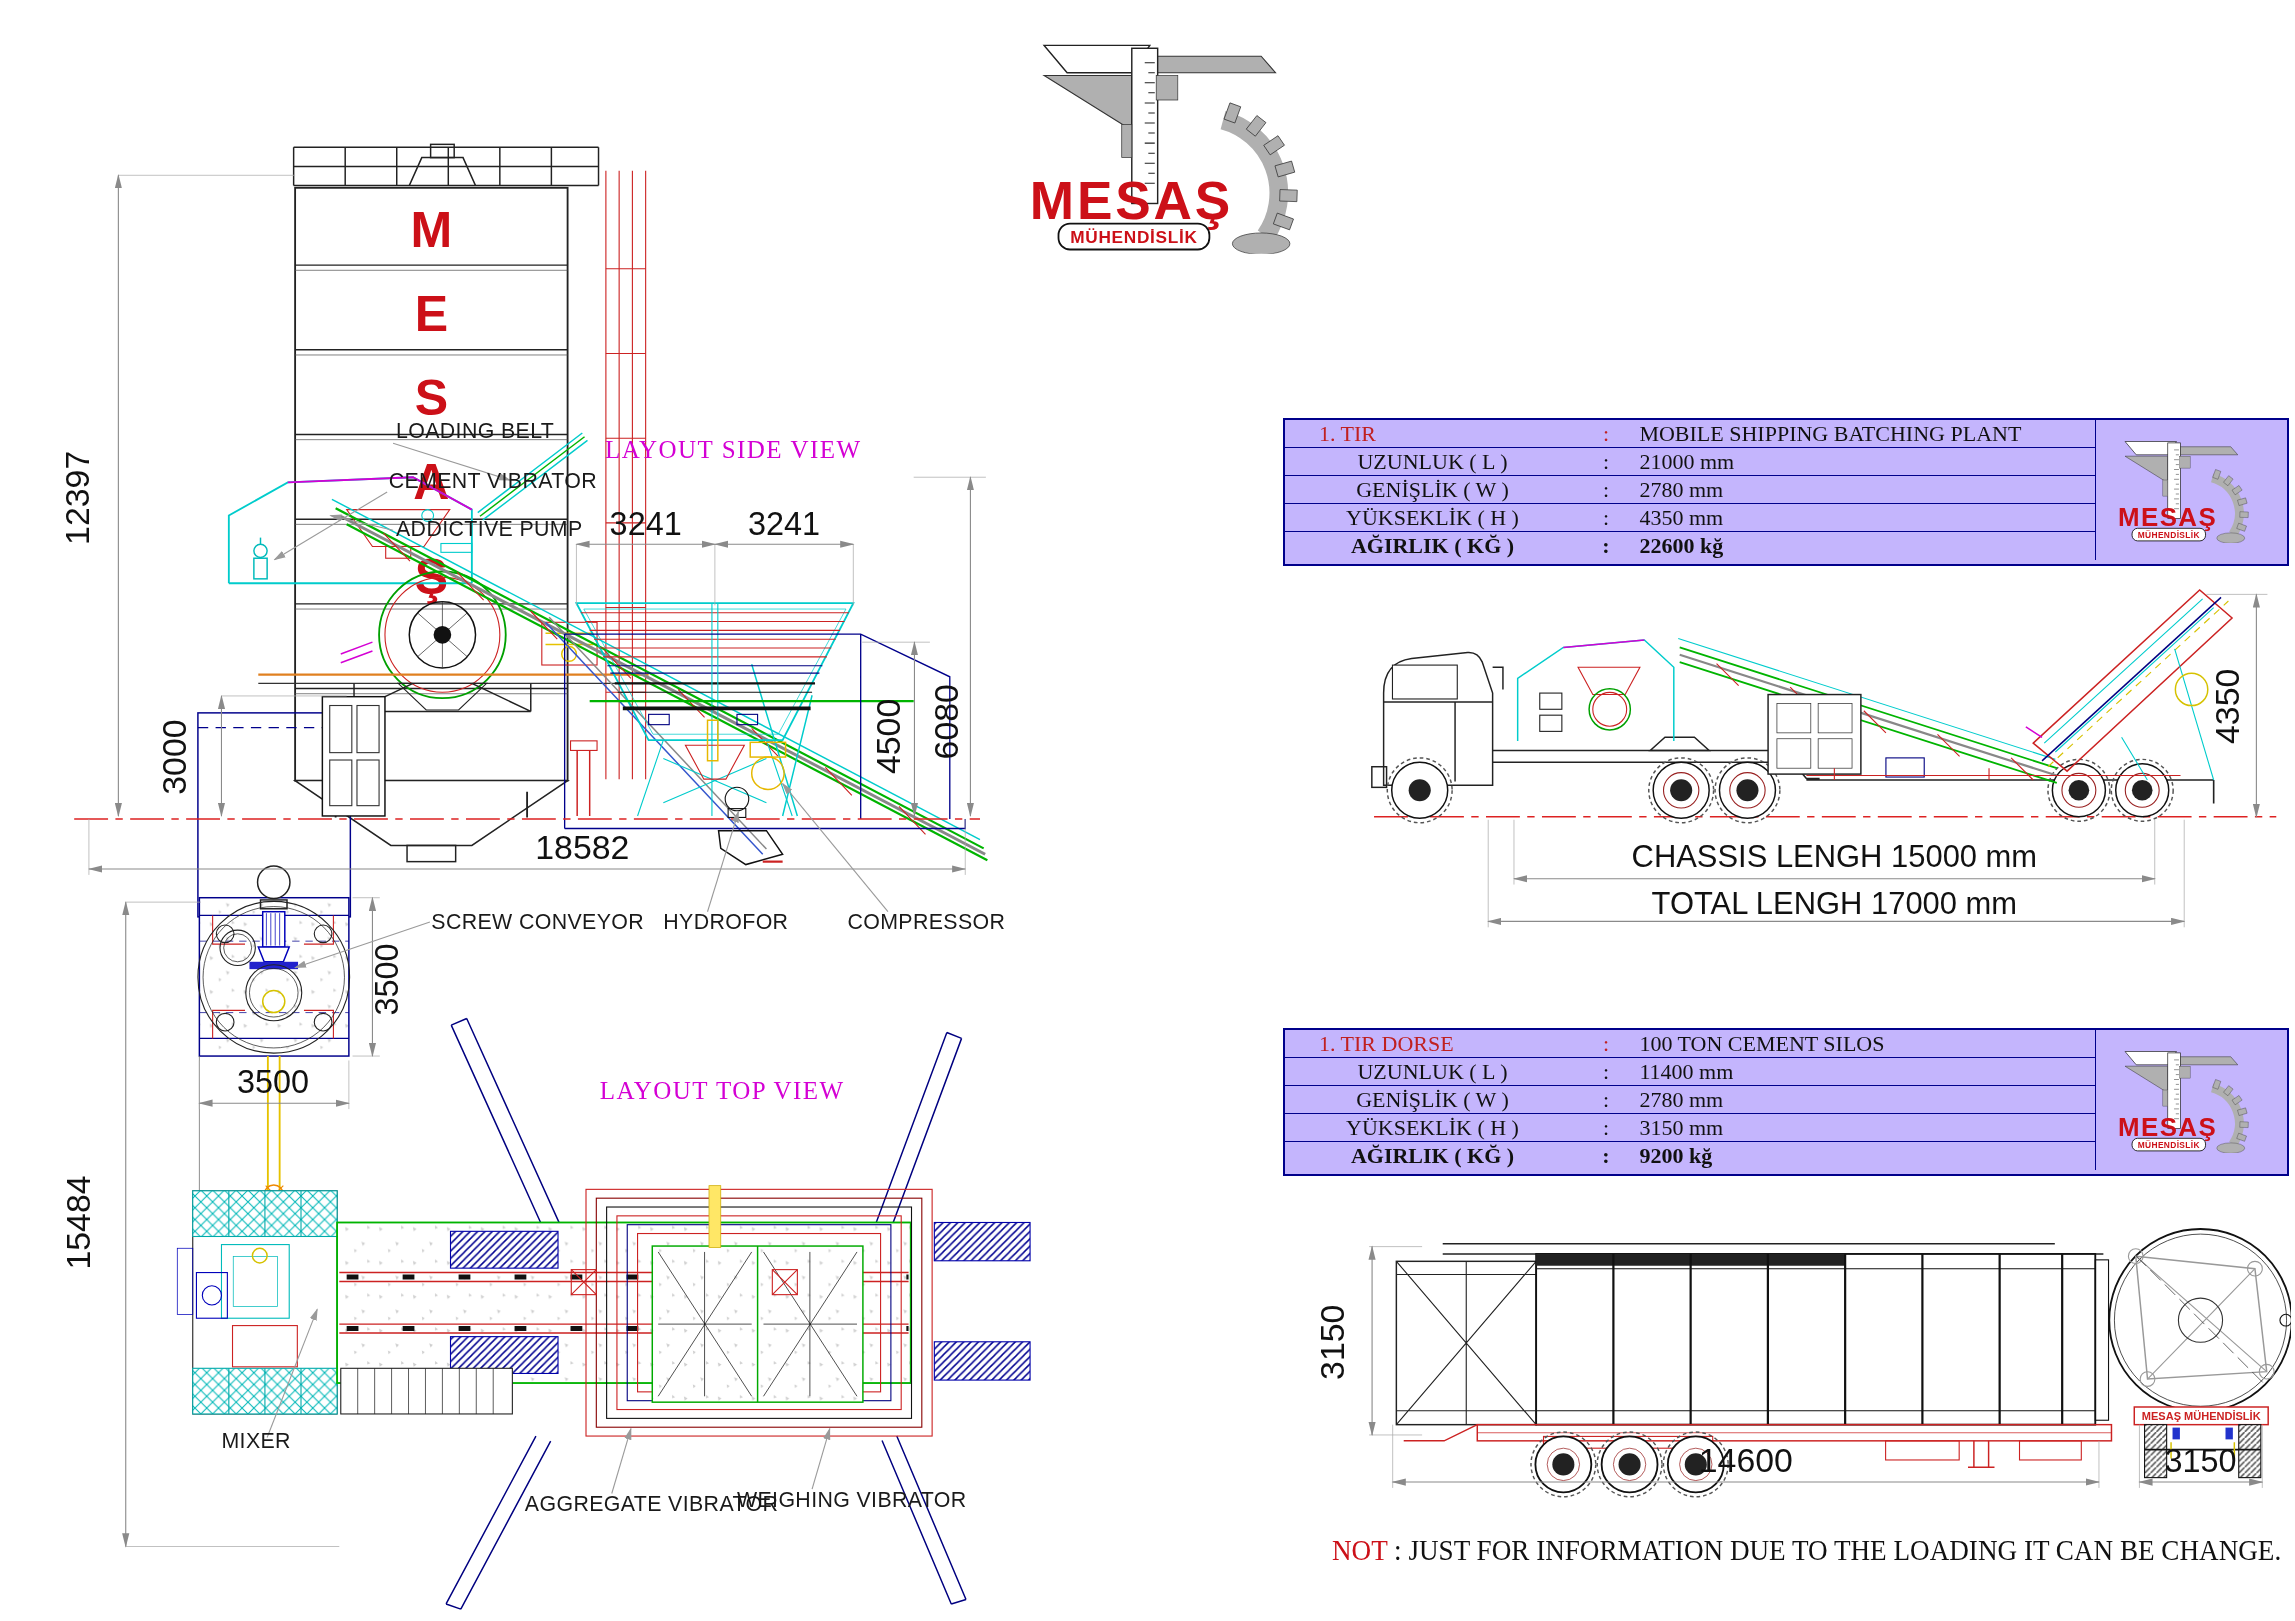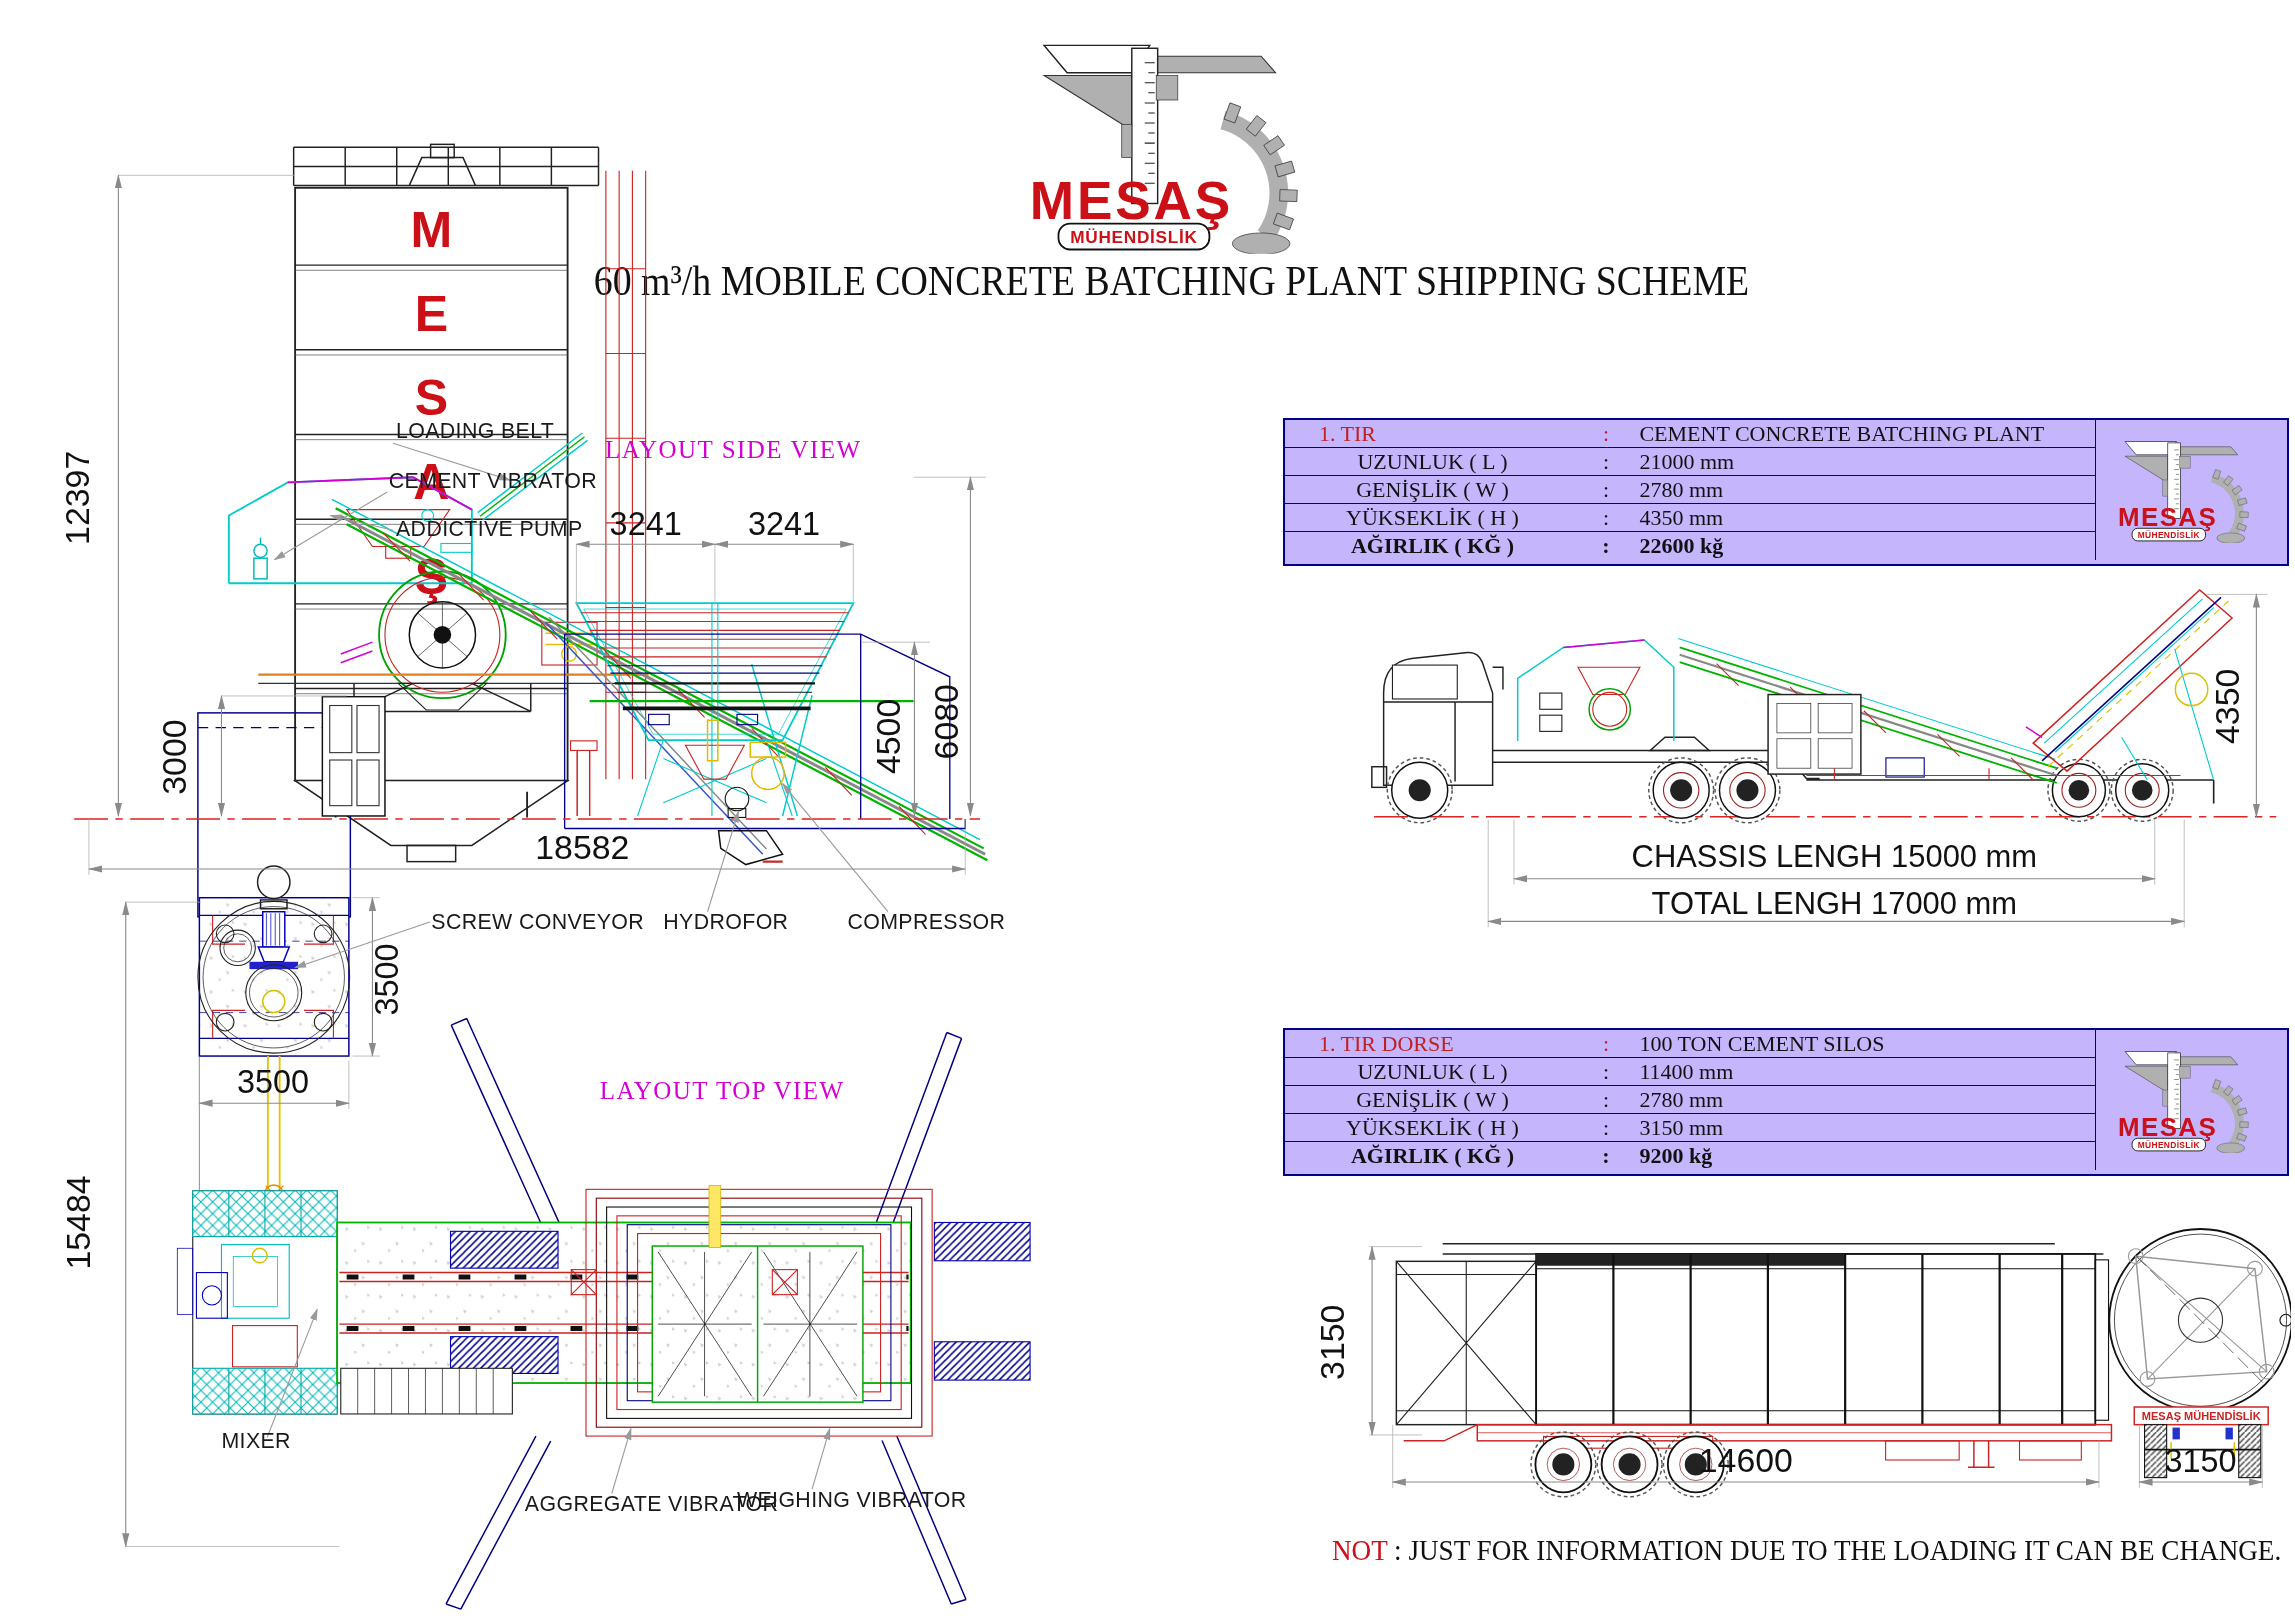--- a/index.html
+++ b/index.html
@@ -87,23 +87,20 @@
           <text x="153" y="285" text-anchor="middle" font-family="Liberation Serif,serif" font-weight="bold" font-size="24" fill="#cc1018" letter-spacing="1">MÜHENDİSLİK</text>
         </g>
       </symbol>
     </defs>
   </svg>
 
   <svg class="abs" style="left:1024px;top:38px" width="309" height="216" viewBox="0 0 430 300">
       <use href="#mesas-logo"></use>
     </svg>
 
-  <div class="abs title">
-    <span>60 m³/h MOBILE CONCRETE BATCHING PLANT SHIPPING SCHEME</span>
-  </div>
 
   <svg class="abs" style="left:29.5px;top:125px" width="1031" height="1488" viewBox="40 170 1400 2020">
 
     <g stroke="#222" fill="none" stroke-width="2">
       <path d="M398,200 H812 M398,226 H812 M398,252 H812 M398,200 V252 M468,200 V252 M538,200 V252 M608,200 V252 M678,200 V252 M748,200 V252 M812,200 V252"></path>
       <path d="M555,252 L572,214 H628 L645,252"></path>
       <rect x="584" y="196" width="32" height="18"></rect>
       <rect x="400" y="255" width="370" height="805" fill="#fff" stroke-width="2.5"></rect>
       <path d="M400,360 H770 M400,475 H770 M400,590 H770 M400,705 H770 M400,820 H770 M400,935 H770"></path>
       <path d="M400,367 H770 M400,482 H770 M400,597 H770 M400,712 H770 M400,827 H770 M400,942 H770" stroke-width="1" stroke="#555"></path>
@@ -335,21 +332,21 @@
     </g>
     <g text-anchor="middle">
       <text class="cap" x="995" y="622">LAYOUT SIDE VIEW</text>
       <text class="cap" x="980" y="1492">LAYOUT TOP VIEW</text>
     </g>
   </svg>
 
   <div class="abs spec-table" style="left:1283px;top:418px">
     <div class="cell l0">1. TIR</div>
     <div class="cell" style="color:#c02020">:</div>
-    <div class="cell value">CEMENT CONCRETE BATCHING PLANT</div>
+    <div class="cell value">MOBILE SHIPPING BATCHING PLANT</div>
     <div class="logo-cell">
       <svg width="151" height="105" viewBox="0 0 430 300">
           <use href="#mesas-logo"></use>
         </svg>
     </div>
     <div class="cell">UZUNLUK ( L )</div>
     <div class="cell">:</div>
     <div class="cell value">21000 mm</div>
     <div class="cell">GENİŞLİK ( W )</div>
     <div class="cell">:</div>

